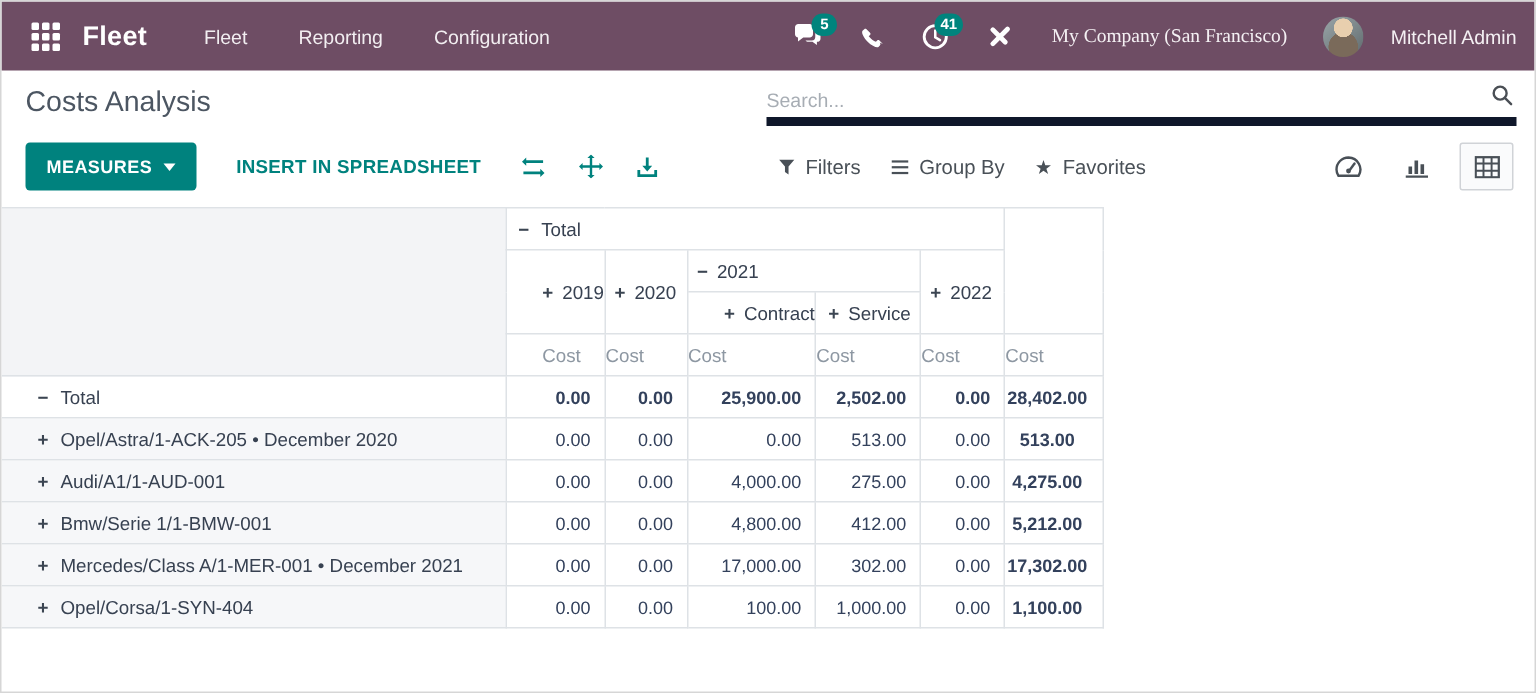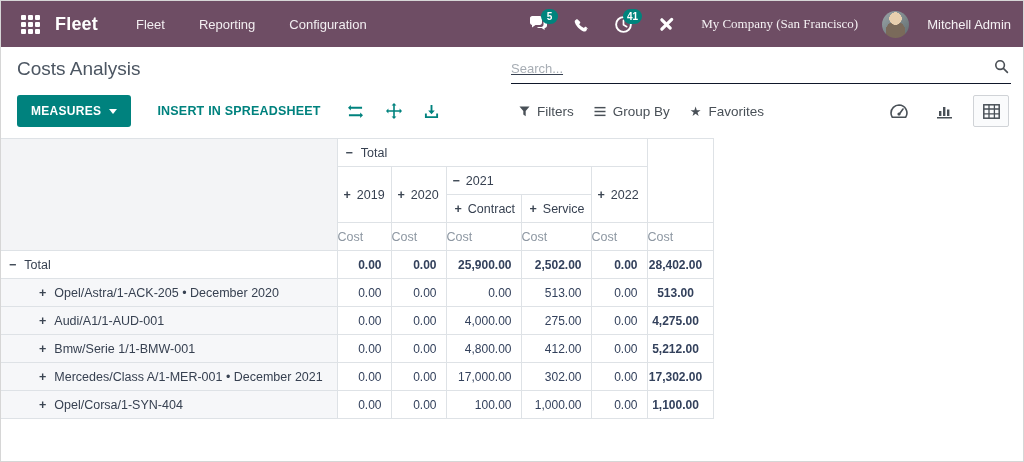--- a/index.html
+++ b/index.html
@@ -30,21 +30,21 @@
   .avatar { width:27px; height:27px; border-radius:50%; margin-right:8px; cursor:pointer;
             background:
               radial-gradient(circle at 50% 28%, #e8cfae 0 26%, transparent 27%),
               radial-gradient(circle at 50% 75%, #7a6a5a 0 40%, transparent 41%),
               linear-gradient(140deg, #9aa5a8 0%, #5f6a6d 100%); }
 
   
   .crumb-row { height:44px; display:flex; align-items:center; padding:0 12px 0 16px; }
   .page-title { font-size:19px; font-weight:400; color:#4c5662; }
   .searchbox { margin-left:auto; width:500px; height:30px; position:relative;
-               border-bottom:1px solid #0f172a; display:flex; align-items:center;text-decoration:underline; }
+               border-bottom:6px solid #0f172a; display:flex; align-items:center; }
   .searchbox input { flex:1; border:none; outline:none; font-size:13px; color:#374151;
                font-family:"Liberation Sans",sans-serif; background:transparent; }
   .searchbox input::placeholder { color:#a7adb4; }
   .search-glass { margin-right:2px; cursor:pointer; }
 
   
   .control-row { position:relative; height:40px; display:flex; align-items:center; padding-left:16px; }
   .btn-measures { background:#00827e; color:#fff; border:none; font-weight:bold; font-size:12px;
                   letter-spacing:.3px; padding:9px 14px; border-radius:3px; cursor:pointer;
                   display:flex; align-items:center; gap:8px; font-family:"Liberation Sans",sans-serif; }
@@ -62,21 +62,21 @@
   .vs-btn.active { border:1px solid #d0d3d7; background:#fafbfc; border-radius:2px; }
   .star-glyph { font-size:13px; color:#495057; }
 
   
   .pivot-wrap { margin-top:7px; }
   table.pivot { border-collapse:collapse; table-layout:fixed; font-size:12.5px; }
   .pivot th, .pivot td { border:1px solid #dee2e6; height:28px; vertical-align:middle; }
   .pivot thead tr:first-child th { border-top:1px solid #dee2e6; }
   .pivot th { font-weight:400; text-align:left; }
   .corner { background:#f3f4f6; border-left:none !important; }
-  .pivot th:first-child, .pivot td:first-child { border-left:none; }
+  .pivot th:first-child, .pivot td:first-child { border-left:none;padding-left:24px; }
   .col-root, .col-year, .col-sub { padding-left:8px; white-space:nowrap; color:#374151; }
   .col-year { padding-left:6px; }
   .sign { font-weight:bold; color:#3b4552; display:inline-block; margin-right:8px; cursor:pointer; }
   .col-year .sign, .col-sub .sign { margin-right:6px; }
   .measure-th { text-align:center; color:#8d97a2; font-size:12.5px; cursor:pointer; }
   .row-th { white-space:nowrap; overflow:hidden; color:#374151; }
   .row-th.indent0 { padding-left:8px; background:#fff; }
   .row-th.indent1 { padding-left:38px; background:#f6f7f9; }
   td.num { text-align:right; padding-right:9px; color:#33415c; font-size:12px; white-space:nowrap; background:#fff; }
   tr.row-total td.num { font-weight:bold; }

